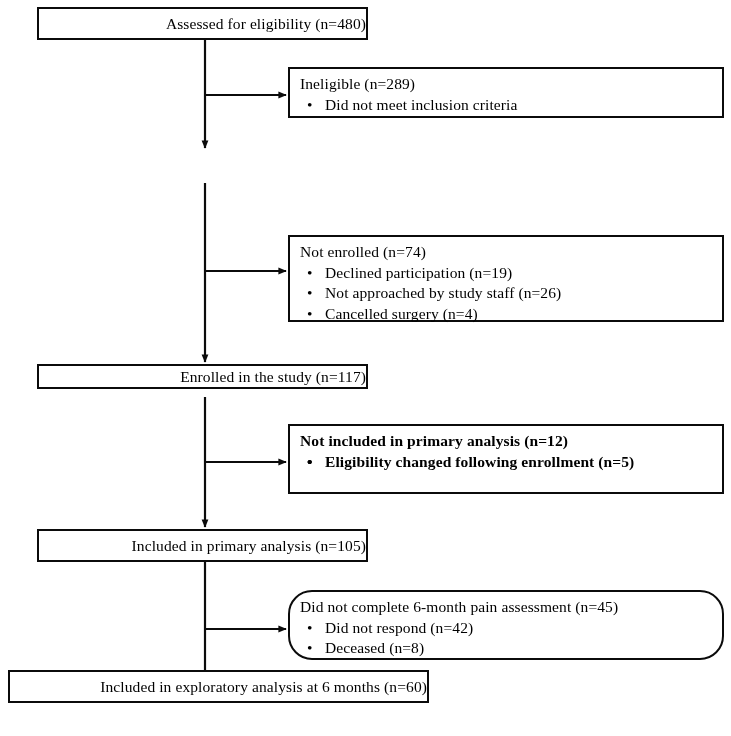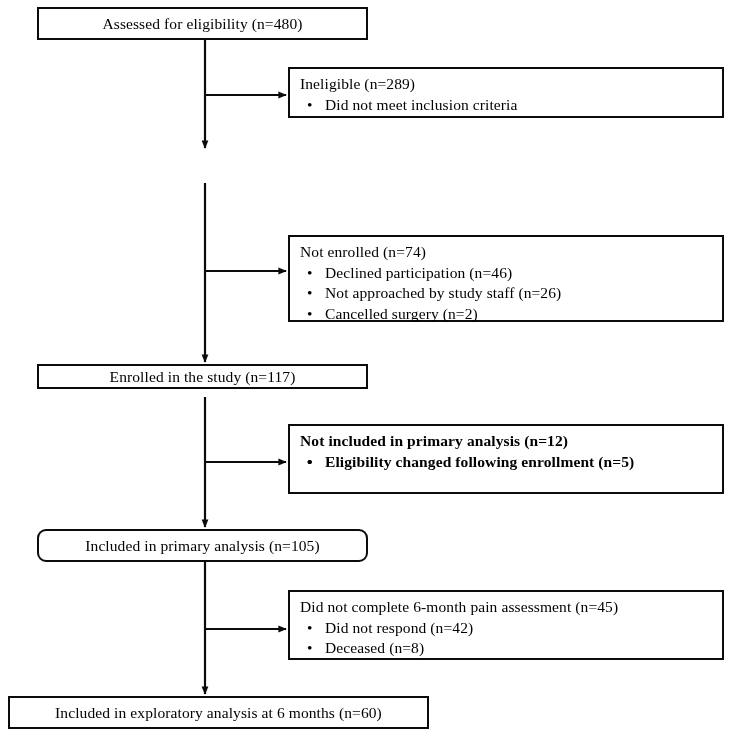--- a/index.html
+++ b/index.html
@@ -30,21 +30,21 @@
   .node {
     position: absolute;
     box-sizing: border-box;
     background: #ffffff;
     border: 2px solid #0b0b0b;
     z-index: 2;
   }
   .node.primary {
     display: flex;
     align-items: center;
-    justify-content: center;
+    justify-content: flex-end;
   }
   .node.side {
     padding: 5px 0 5px 10px;
   }
   .node-title {
     font-size: 15.5px;
     line-height: 1.28;
     white-space: nowrap;
     letter-spacing: 0.1px;
   }
@@ -99,53 +99,53 @@
 
   <div class="node primary" style="left: 37px; top: 7px; width: 331px; height: 33px;">
     <div class="node-title">Assessed for eligibility (n=480)</div>
   </div>
 
 
   <div class="node primary" style="left: 37px; top: 364px; width: 331px; height: 25px;">
     <div class="node-title">Enrolled in the study (n=117)</div>
   </div>
 
-  <div class="node primary" style="left: 37px; top: 529px; width: 331px; height: 33px; border-radius: 9px;">
+  <div class="node primary" style="left: 37px; top: 529px; width: 331px; height: 33px;">
     <div class="node-title">Included in primary analysis (n=105)</div>
   </div>
 
-  <div class="node primary" style="left: 8px; top: 696px; width: 421px; height: 33px;">
+  <div class="node primary" style="left: 8px; top: 670px; width: 421px; height: 33px;">
     <div class="node-title">Included in exploratory analysis at 6 months (n=60)</div>
   </div>
 
   <div class="node side" style="left: 288px; top: 67px; width: 436px; height: 51px;">
     <div class="node-title">Ineligible (n=289)</div>
     <ul class="bullets">
         <li><span class="bullet-dot">•</span><span>Did not meet inclusion criteria</span></li>
       </ul>
   </div>
 
   <div class="node side" style="left: 288px; top: 235px; width: 436px; height: 87px;">
     <div class="node-title">Not enrolled (n=74)</div>
     <ul class="bullets">
-        <li><span class="bullet-dot">•</span><span>Declined participation (n=46)</span></li>
+        <li><span class="bullet-dot">•</span><span>Declined participation (n=19)</span></li>
         <li><span class="bullet-dot">•</span><span>Not approached by study staff (n=26)</span></li>
-        <li><span class="bullet-dot">•</span><span>Cancelled surgery (n=2)</span></li>
+        <li><span class="bullet-dot">•</span><span>Cancelled surgery (n=4)</span></li>
       </ul>
   </div>
 
   <div class="node side" style="left: 288px; top: 424px; width: 436px; height: 70px; font-weight: bold;">
     <div class="node-title">Not included in primary analysis (n=12)</div>
     <ul class="bullets">
         <li><span class="bullet-dot">•</span></li>
         <li><span class="bullet-dot">•</span><span>Eligibility changed following enrollment (n=5)</span></li>
       </ul>
   </div>
 
-  <div class="node side" style="left: 288px; top: 590px; width: 436px; height: 70px;">
+  <div class="node side" style="left: 288px; top: 590px; width: 436px; height: 70px; border-radius: 24px;">
     <div class="node-title">Did not complete 6-month pain assessment (n=45)</div>
     <ul class="bullets">
         <li><span class="bullet-dot">•</span><span>Did not respond (n=42)</span></li>
         <li><span class="bullet-dot">•</span><span>Deceased (n=8)</span></li>
       </ul>
   </div>
 
 </div>
 
 </body></html>

